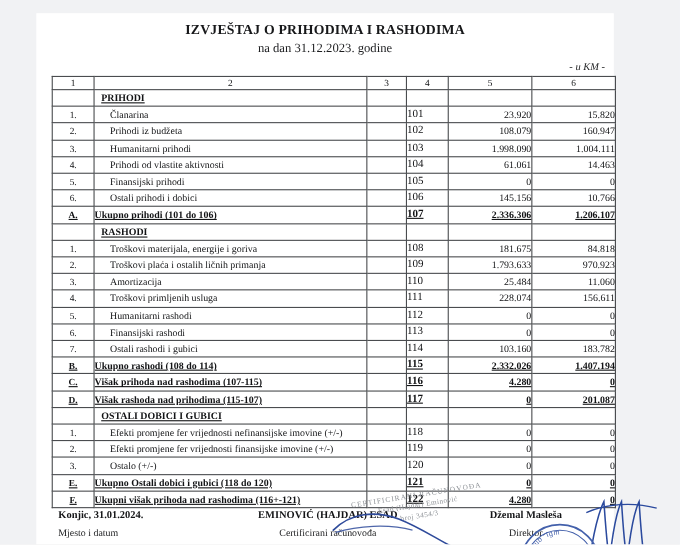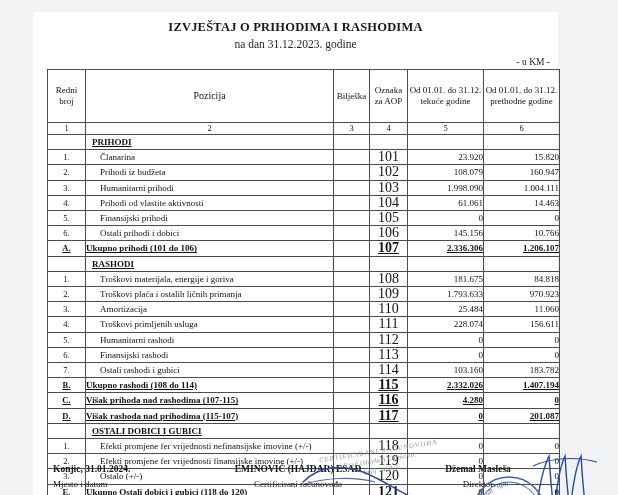--- a/index.html
+++ b/index.html
@@ -36,20 +36,21 @@
   .doc-subtitle {
     font-size: 11.5px;
     color: #1d1e20;
     margin-top: 3px;
   }
   .unit-label {
     text-align: right;
     font-size: 9.5px;
     color: #232426;
     margin: 7px 8px 2px 0;
+    font-style: italic;
   }
   table.report {
     border-collapse: collapse;
     table-layout: fixed;
     width: 512px;
     margin-left: 14px;
     color: #121315;
   }
   table.report td, table.report th {
     border: 1px solid #ララ;
@@ -91,22 +92,21 @@
   }
   td.idx.alpha { font-weight: bold; }
   td.pos {
     padding-left: 6px;
     white-space: nowrap;
     overflow: hidden;
   }
   td.pos.indent { padding-left: 14px; }
   td.pos.section { font-weight: bold; padding-left: 6px; }
   td.aop, td.bil {
-    text-align: center;
-    font-size: 14px;
+    font-size: 10px;
   }
   td.val {
     text-align: right;
     padding-right: 4px;
     font-size: 9px;
   }
   tr.bold td { font-weight: bold; text-decoration: underline; }
 
   
   .footer {
@@ -194,28 +194,20 @@
     <table class="report">
       <colgroup>
         <col class="c-num">
           <col class="c-pos">
           <col class="c-bil">
         <col class="c-aop">
           <col class="c-cur">
           <col class="c-prev">
       </colgroup>
       <thead>
-        <tr>
-          <th>Redni broj</th>
-          <th class="pos-head">Pozicija</th>
-          <th>Bilješka</th>
-          <th>Oznaka za AOP</th>
-          <th>Od 01.01. do 31.12. tekuće godine</th>
-          <th>Od 01.01. do 31.12. prethodne godine</th>
-        </tr>
         <tr class="colnums">
           <td>1</td>
           <td>2</td>
           <td>3</td>
           <td>4</td>
           <td>5</td>
           <td>6</td>
         </tr>
       </thead>
       <tbody id="table-body">

